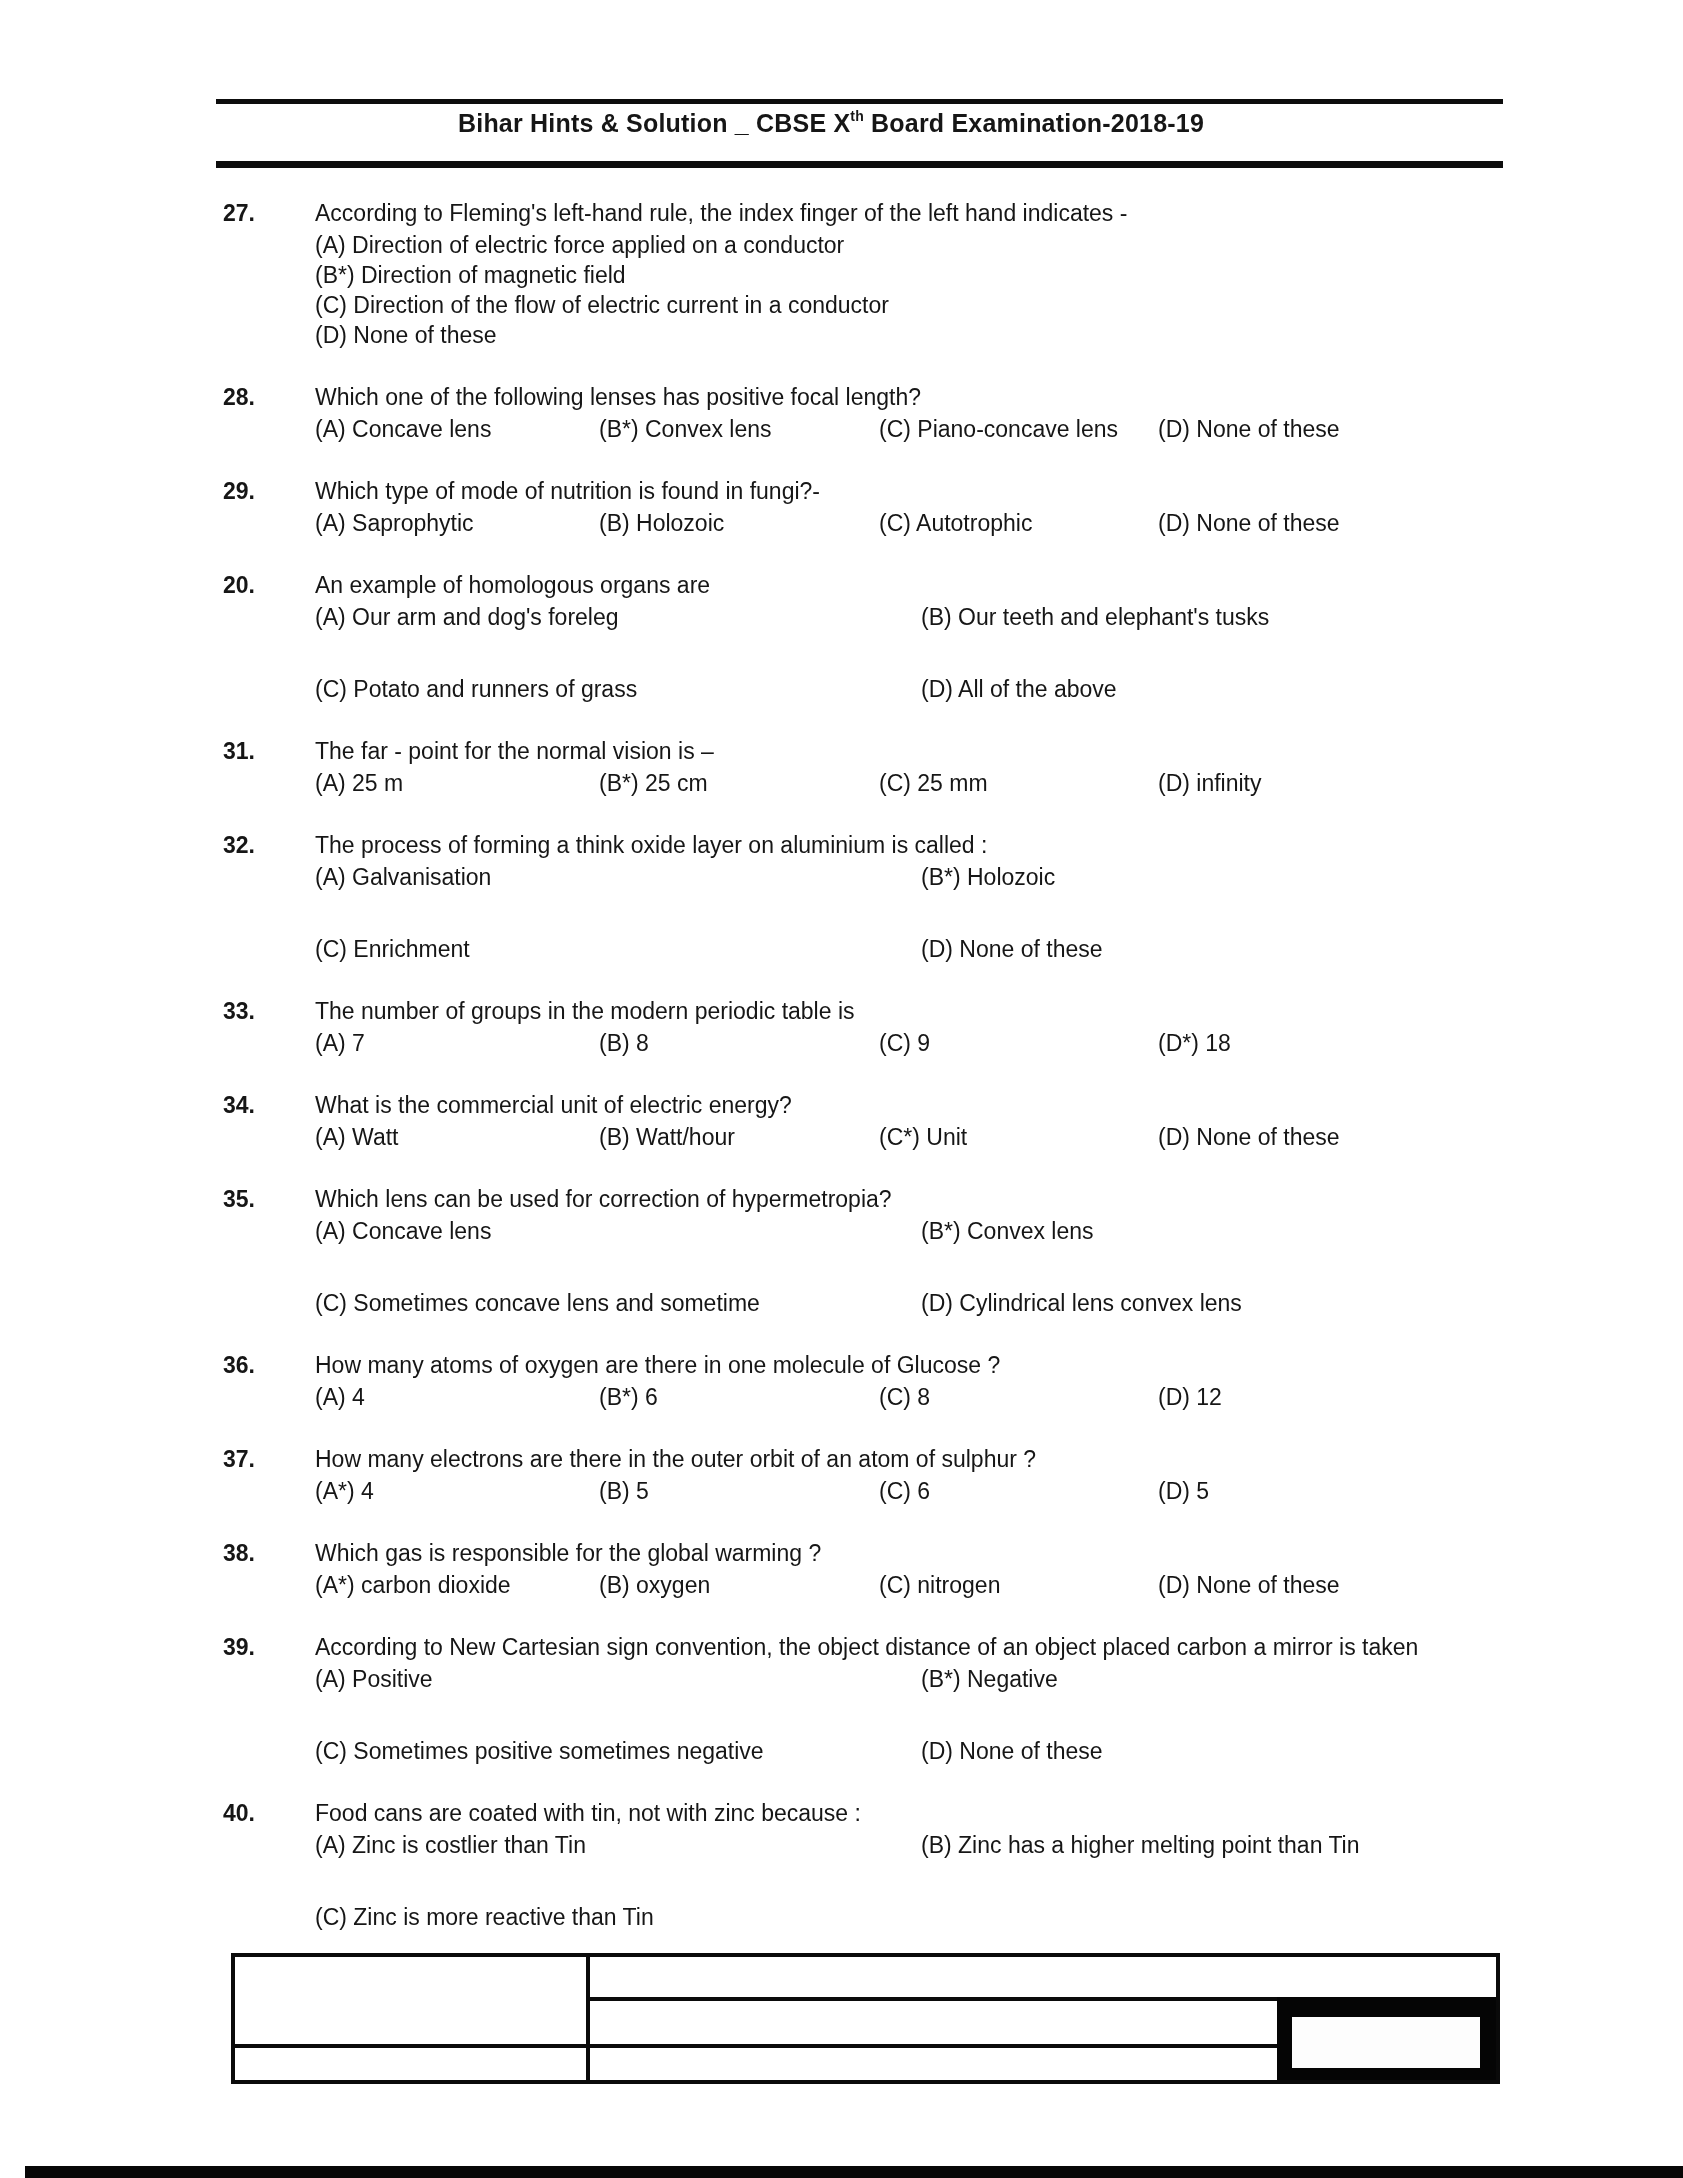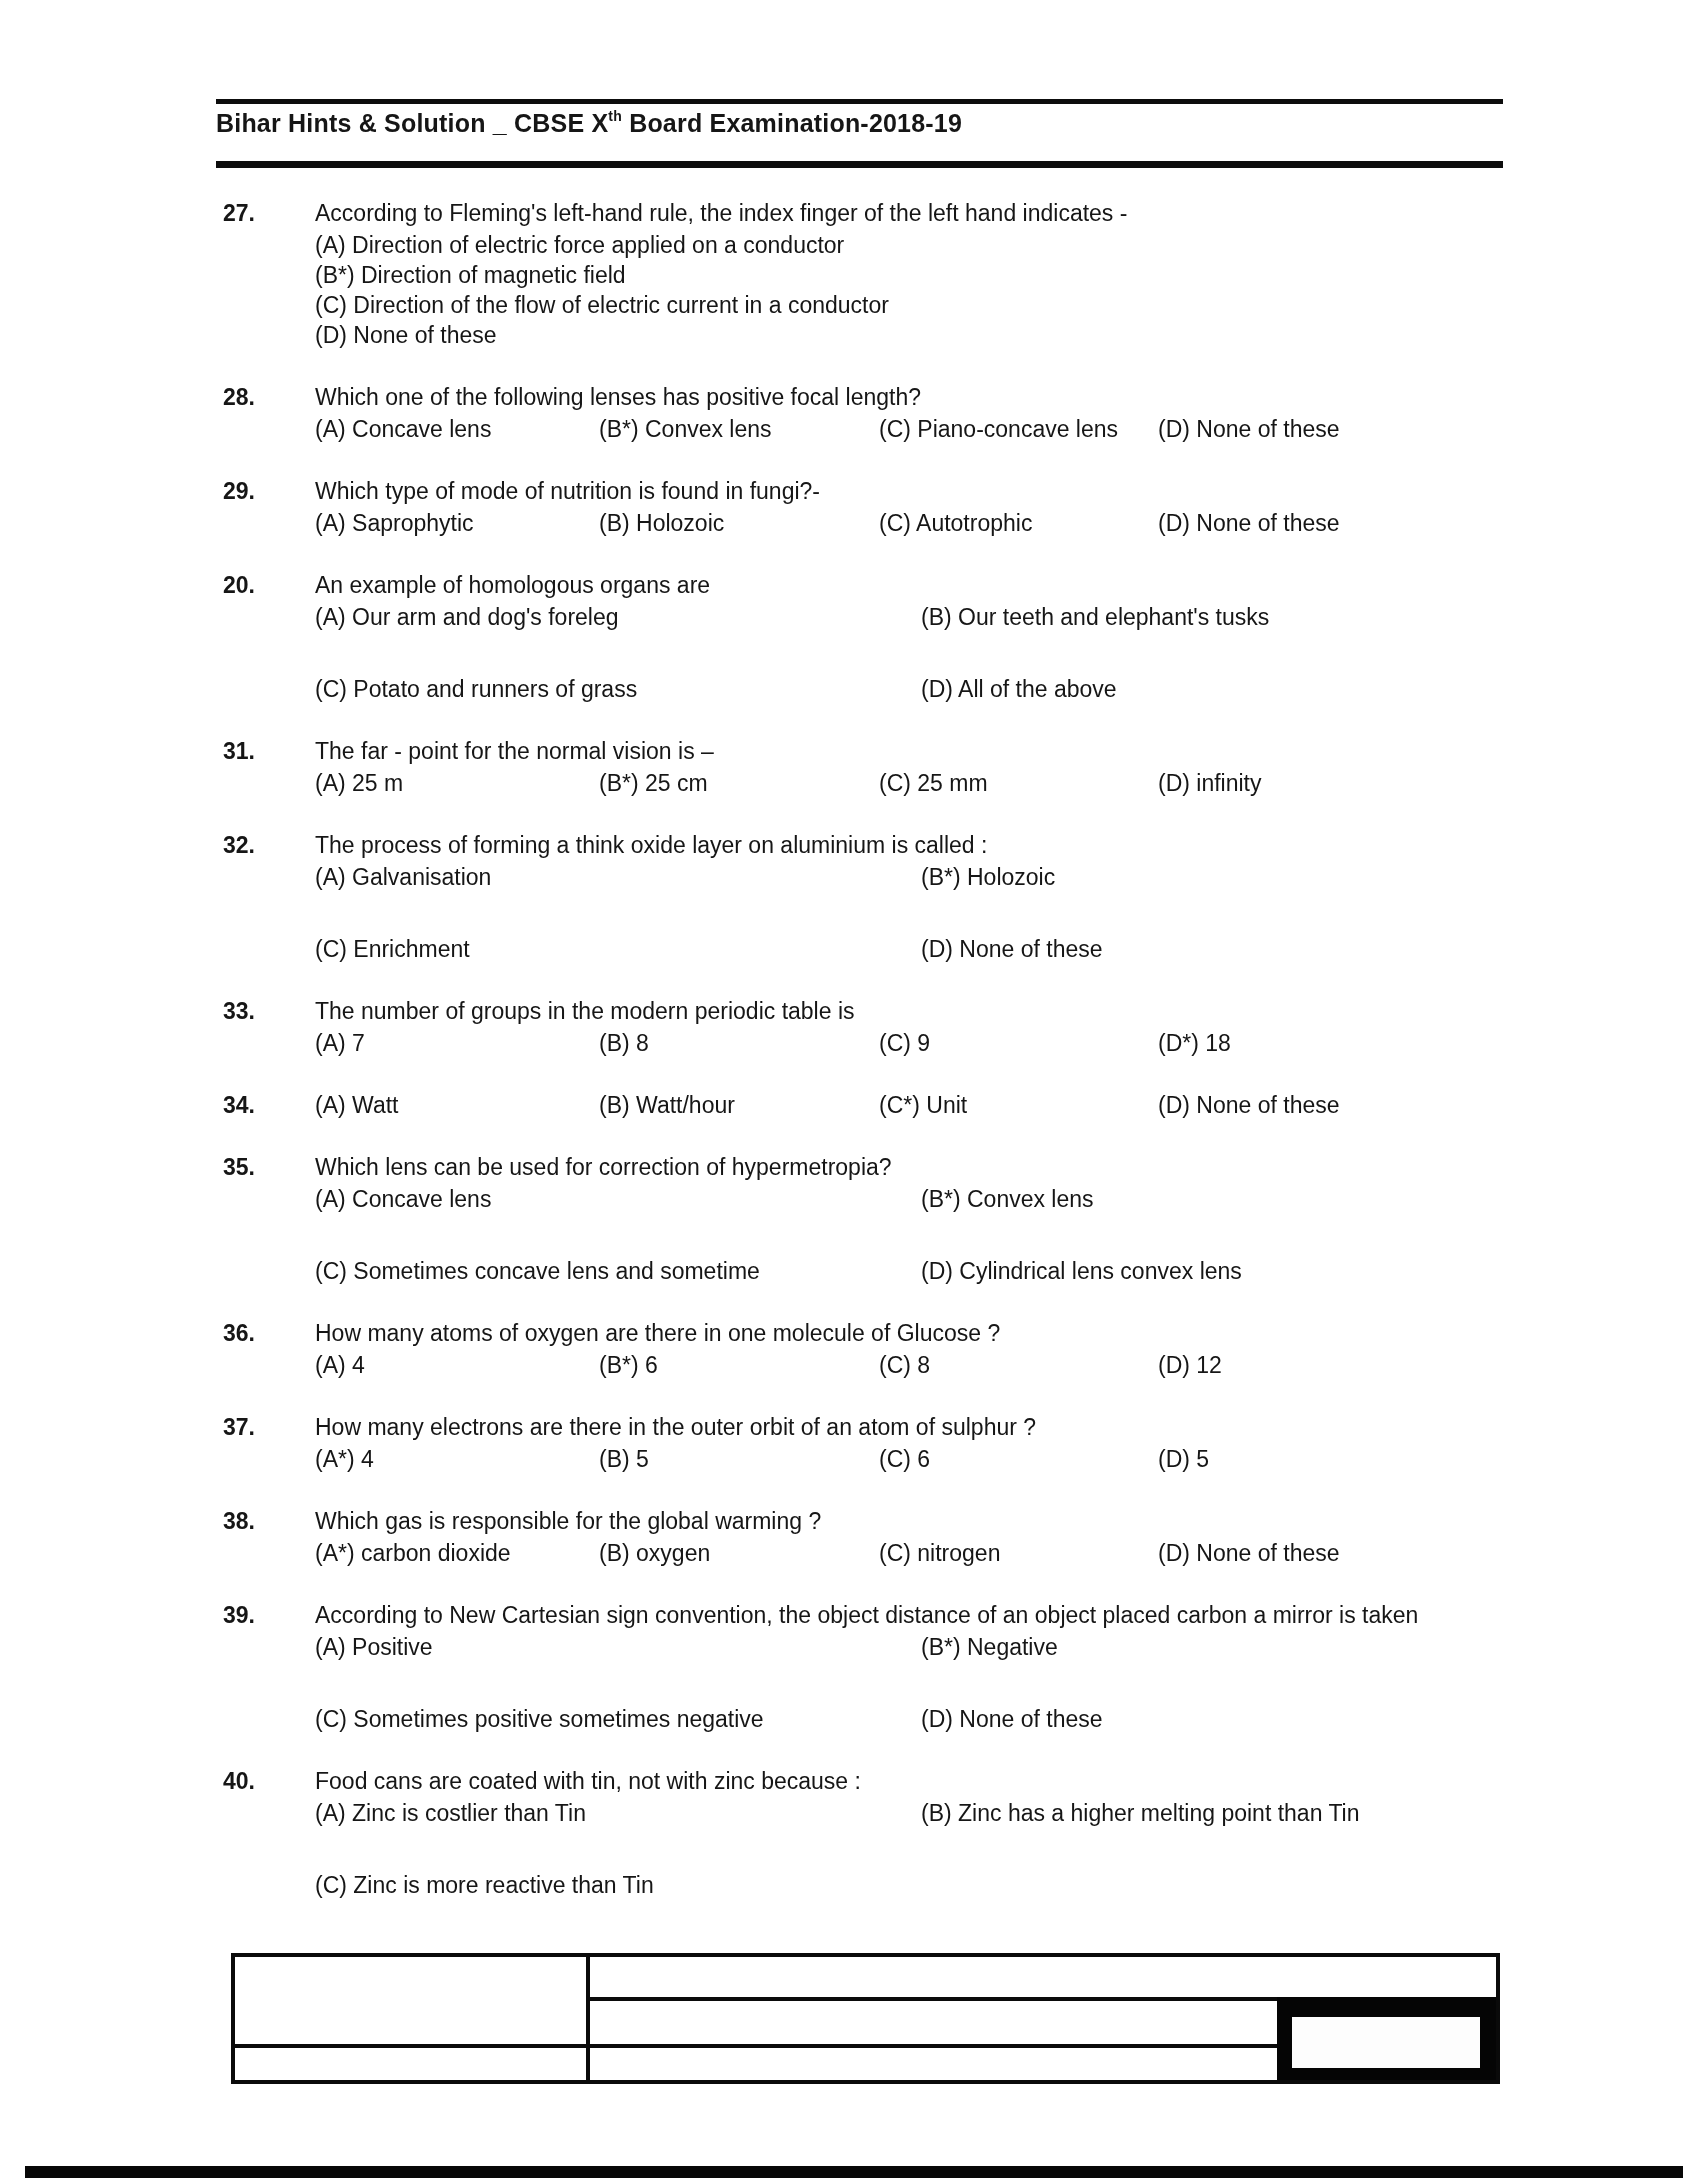--- a/index.html
+++ b/index.html
@@ -4,21 +4,21 @@
 <style>
   html,body{margin:0;padding:0;}
   body{
     width:1683px;height:2178px;position:relative;background:#ffffff;
     font-family:"Liberation Sans",sans-serif;color:#161616;overflow:hidden;
   }
   
   .rule-top{position:absolute;left:216px;top:99px;width:1287px;height:5px;background:#0d0d0d;}
   .rule-bottom{position:absolute;left:216px;top:161px;width:1287px;height:7px;background:#0d0d0d;}
   .header-title{
-    position:absolute;left:216px;top:109px;width:1230px;text-align:left;
+    position:absolute;left:216px;top:109px;width:1230px;text-align:center;
     font-size:25px;font-weight:bold;letter-spacing:0.2px;white-space:nowrap;
   }
   .header-title sup{font-size:14px;position:relative;top:-2px;}
   
   .content{position:absolute;left:223px;top:190px;width:1319px;}
   .question{display:flex;margin-bottom:32px;font-size:23px;line-height:30px;margin-top:8px;}
   .q-num{width:92px;flex:0 0 92px;font-weight:bold;}
   .q-body{flex:1 1 auto;min-width:0;}
   .q-text{margin-bottom:2px;}
   .opts-list .opt{display:block;}
@@ -134,20 +134,21 @@
           <div class="opt">(B) 8</div>
           <div class="opt">(C) 9</div>
           <div class="opt">(D*) 18</div>
         </div>
     </div>
   </div>
 
   <div class="question">
     <span class="q-num">34.</span>
     <div class="q-body">
+      <div class="q-text">What is the commercial unit of electric energy?</div>
       <div class="q-options opts-four">
           <div class="opt">(A) Watt</div>
           <div class="opt">(B) Watt/hour</div>
           <div class="opt">(C*) Unit</div>
           <div class="opt">(D) None of these</div>
         </div>
     </div>
   </div>
 
   <div class="question">

